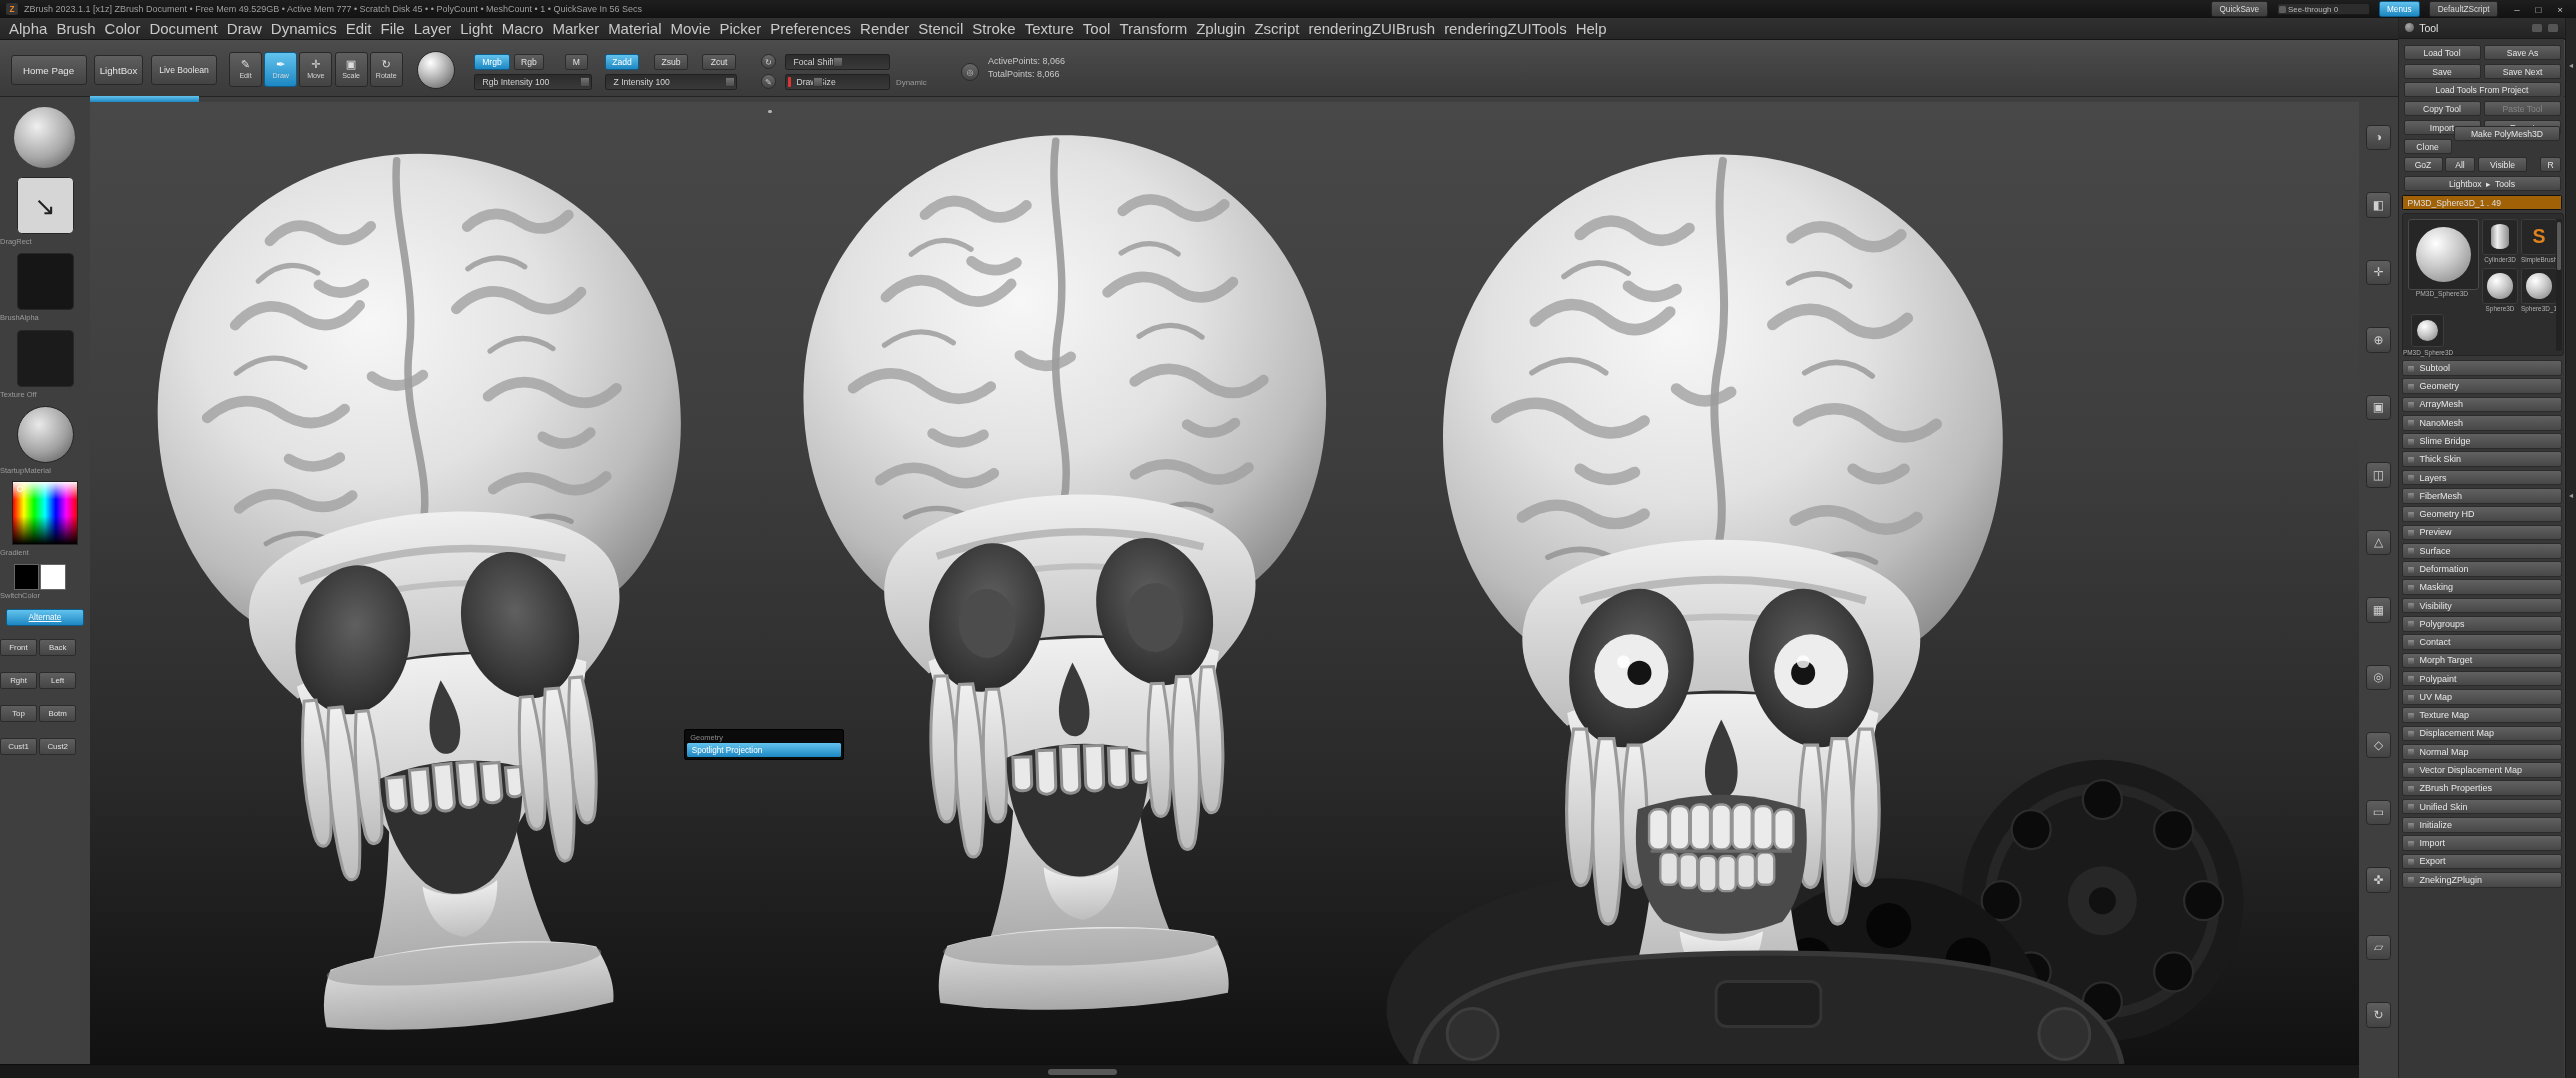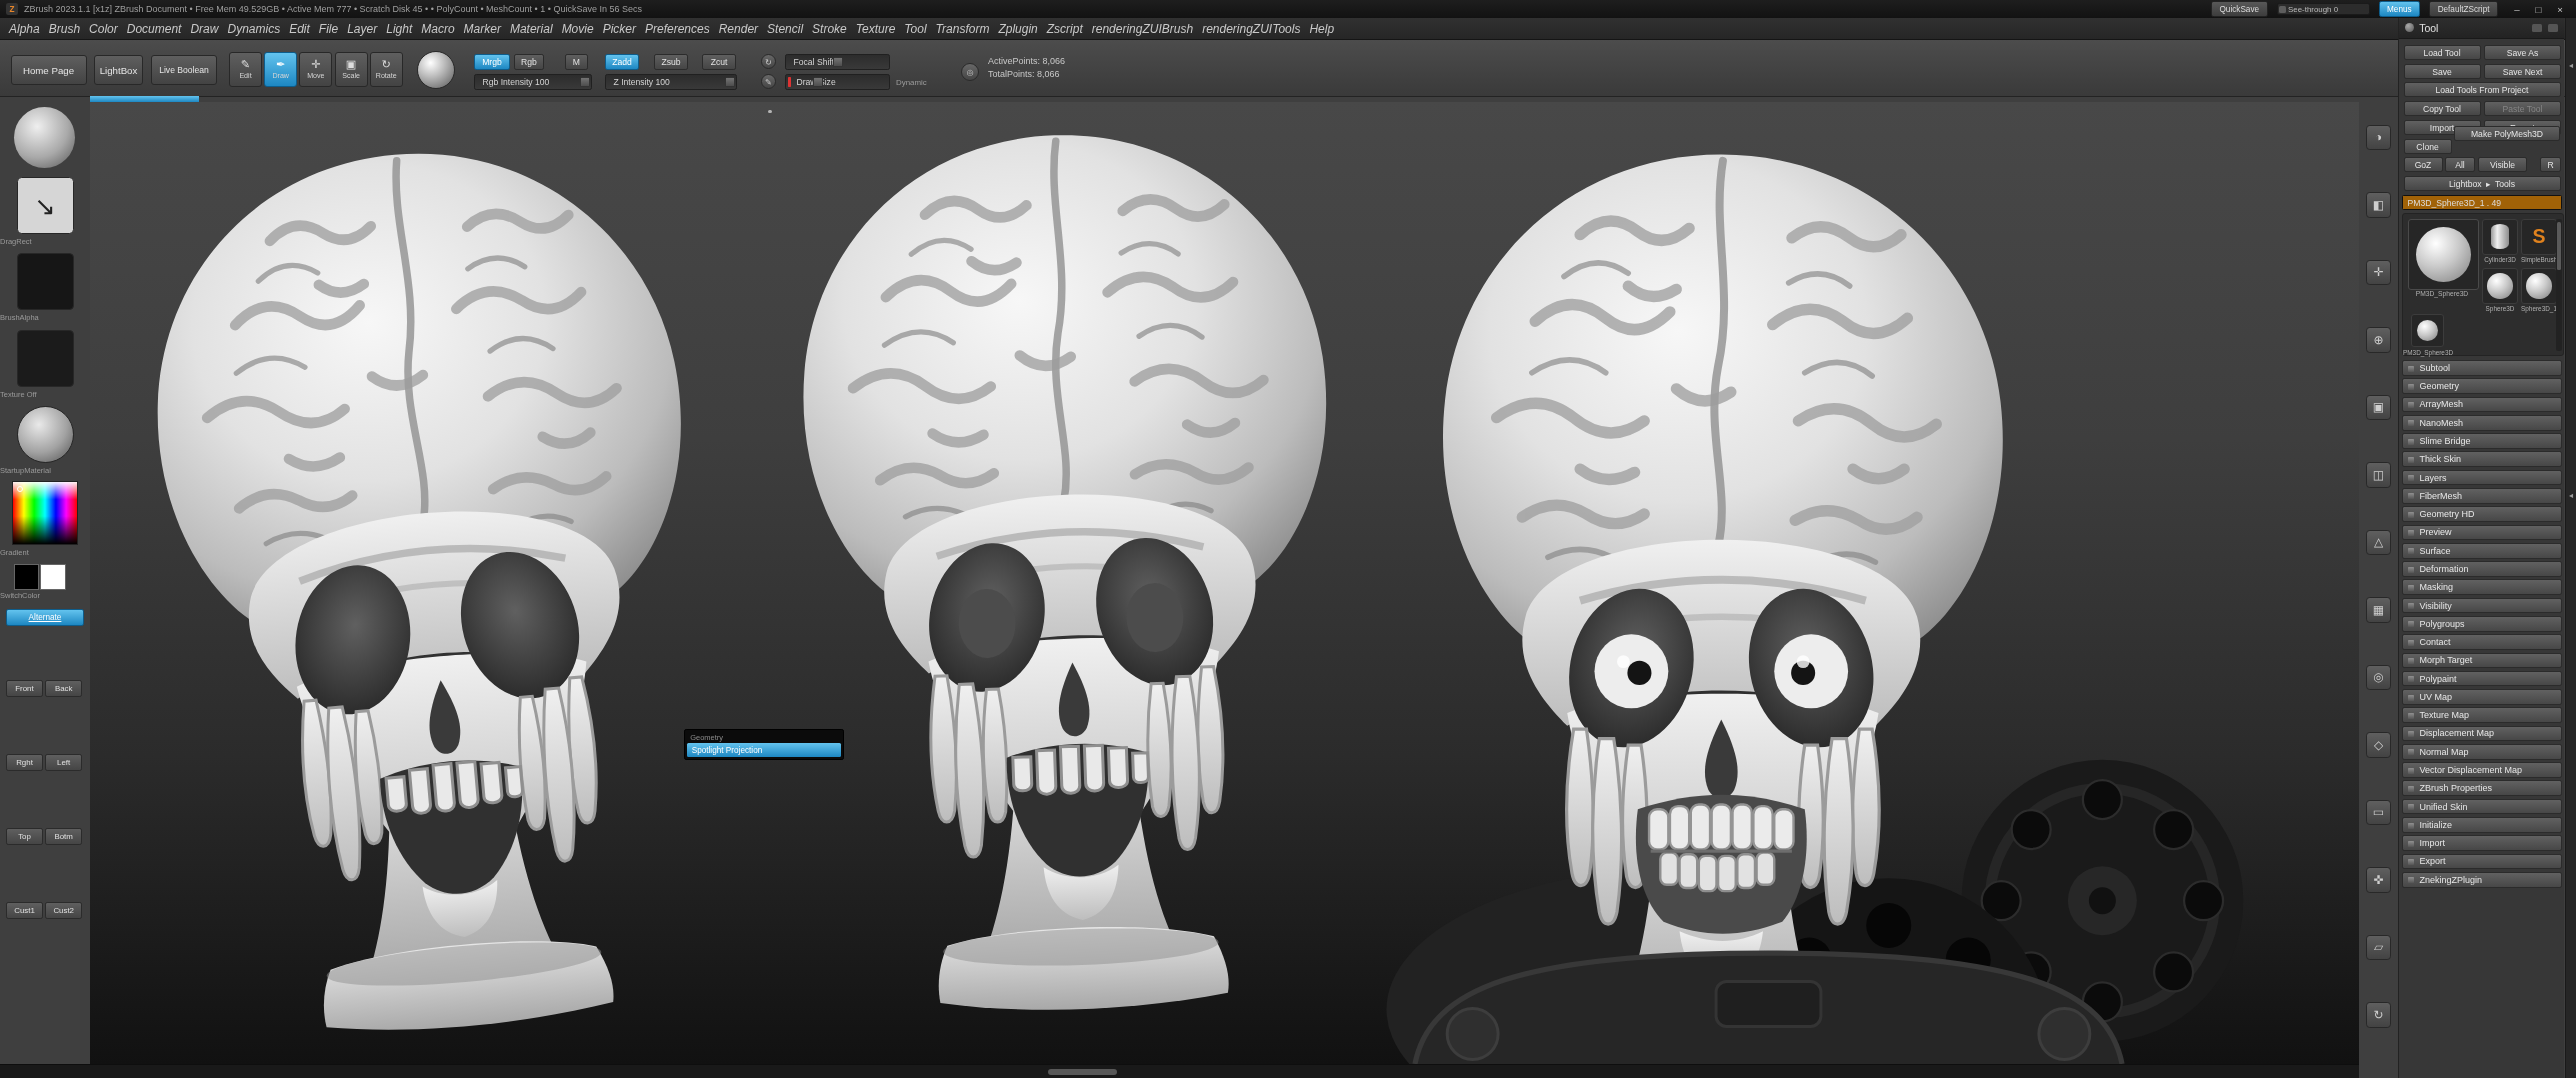--- a/index.html
+++ b/index.html
@@ -18,21 +18,21 @@
   .tbar-btn.active{background:linear-gradient(var(--accent-light,#63c3ee),var(--accent-dark,#1d87c2));color:#fff;border-color:#0d5d8c;}
   .tbar-slider{height:12px;width:93px;background:#2c2c2c;border:0.7px solid #1a1a1a;border-radius:2.2px;font-size:7.9px;
                color:#bbb;display:flex;align-items:center;padding-left:10.5px;position:relative;box-sizing:border-box;}
   .tbar-slider::after{content:"";position:absolute;left:1.5px;top:1.5px;bottom:1.5px;width:6.7px;background:#5d5d5d;border-radius:1.5px;}
   .win-controls{display:flex;gap:1.5px;}
   .win-controls span{width:20px;height:13.5px;display:flex;align-items:center;justify-content:center;color:#c5c5c5;font-size:9.7px;}
 
   
   .menubar{position:absolute;left:0;top:18px;width:100%;height:22px;background:linear-gradient(#313131,#262626);
            border-bottom:0.7px solid #151515;display:flex;align-items:center;gap:9px;padding:0 9px;box-sizing:border-box;z-index:40;}
-  .menu-item{font-size:12px;color:#c9c9c9;white-space:nowrap;font-style:italic;}
+  .menu-item{font-size:15px;color:#c9c9c9;white-space:nowrap;}
 
   
   .toolbar{position:absolute;left:0;top:40px;width:100%;height:56px;background:linear-gradient(#4c4c4c,#3a3a3a);
            border-bottom:0.7px solid #232323;z-index:30;}
   .tb-big{position:absolute;height:30px;top:15px;background:linear-gradient(#5f5f5f,#434343);border:0.7px solid #282828;
           border-radius:3px;color:#e5e5e5;font-size:9.7px;display:flex;align-items:center;justify-content:center;box-sizing:border-box;}
   [data-name="home-page-button"]{left:10.5px;width:76px;}
   [data-name="lightbox-button"]{left:94px;width:49px;}
   [data-name="live-boolean-button"]{left:151px;width:66px;font-size:8.6px;}
   .modes{position:absolute;left:229px;top:12px;display:flex;gap:2.2px;}
@@ -89,21 +89,21 @@
       background:linear-gradient(to bottom, rgba(255,255,255,.95), rgba(255,255,255,0) 28%, rgba(0,0,0,0) 55%, #000 100%),
                  linear-gradient(to right,#f00,#ff0 17%,#0f0 33%,#0ff 50%,#00f 67%,#f0f 83%,#f00);}
   .picker i{position:absolute;left:3.7px;top:3.7px;width:6.7px;height:6.7px;border:1.5px solid #fff;border-radius:50%;box-sizing:border-box;}
   .swatch{position:absolute;top:462px;width:25.5px;height:25.5px;border:0.7px solid #666;box-sizing:border-box;}
   [data-name="main-color-swatch"]{left:13.5px;background:#000;}
   [data-name="secondary-color-swatch"]{left:40px;background:#fff;}
   .alt-btn{position:absolute;left:6px;top:507px;width:78px;height:16.5px;border-radius:2.2px;font-size:8.2px;color:#fff;
            background:linear-gradient(var(--accent-light,#63c3ee),var(--accent-dark,#1d87c2));border:0.7px solid #0d5d8c;
            display:flex;align-items:center;justify-content:center;box-sizing:border-box;text-decoration:underline;}
   .campairs{position:absolute;left:0;top:537px;width:90px;display:flex;flex-direction:column;gap:16.5px;}
-  .cam-row{display:flex;gap:2.2px;padding-left:6px;margin-top:41px;}
+  .cam-row{display:flex;gap:2.2px;}
   .cam-btn{width:37px;height:16.5px;background:linear-gradient(#5f5f5f,#454545);border:0.7px solid #2b2b2b;border-radius:2.2px;
            font-size:7.9px;color:#e0e0e0;display:flex;align-items:center;justify-content:center;box-sizing:border-box;}
 
   
   .canvas{position:absolute;left:90px;top:102px;width:2269px;height:962px;overflow:hidden;
           background:linear-gradient(180deg,#484848 0%,#3e3e3e 35%,#2b2b2b 68%,#111 100%);}
   .skull{position:absolute;}
   .skull1{left:30px;top:30px;width:630px;height:899px;transform:rotate(-5deg);}
   .skull2{left:667px;top:12px;width:630px;height:899px;transform:rotate(-2deg);}
   .skull3{left:1297px;top:30px;width:675px;height:963px;}

